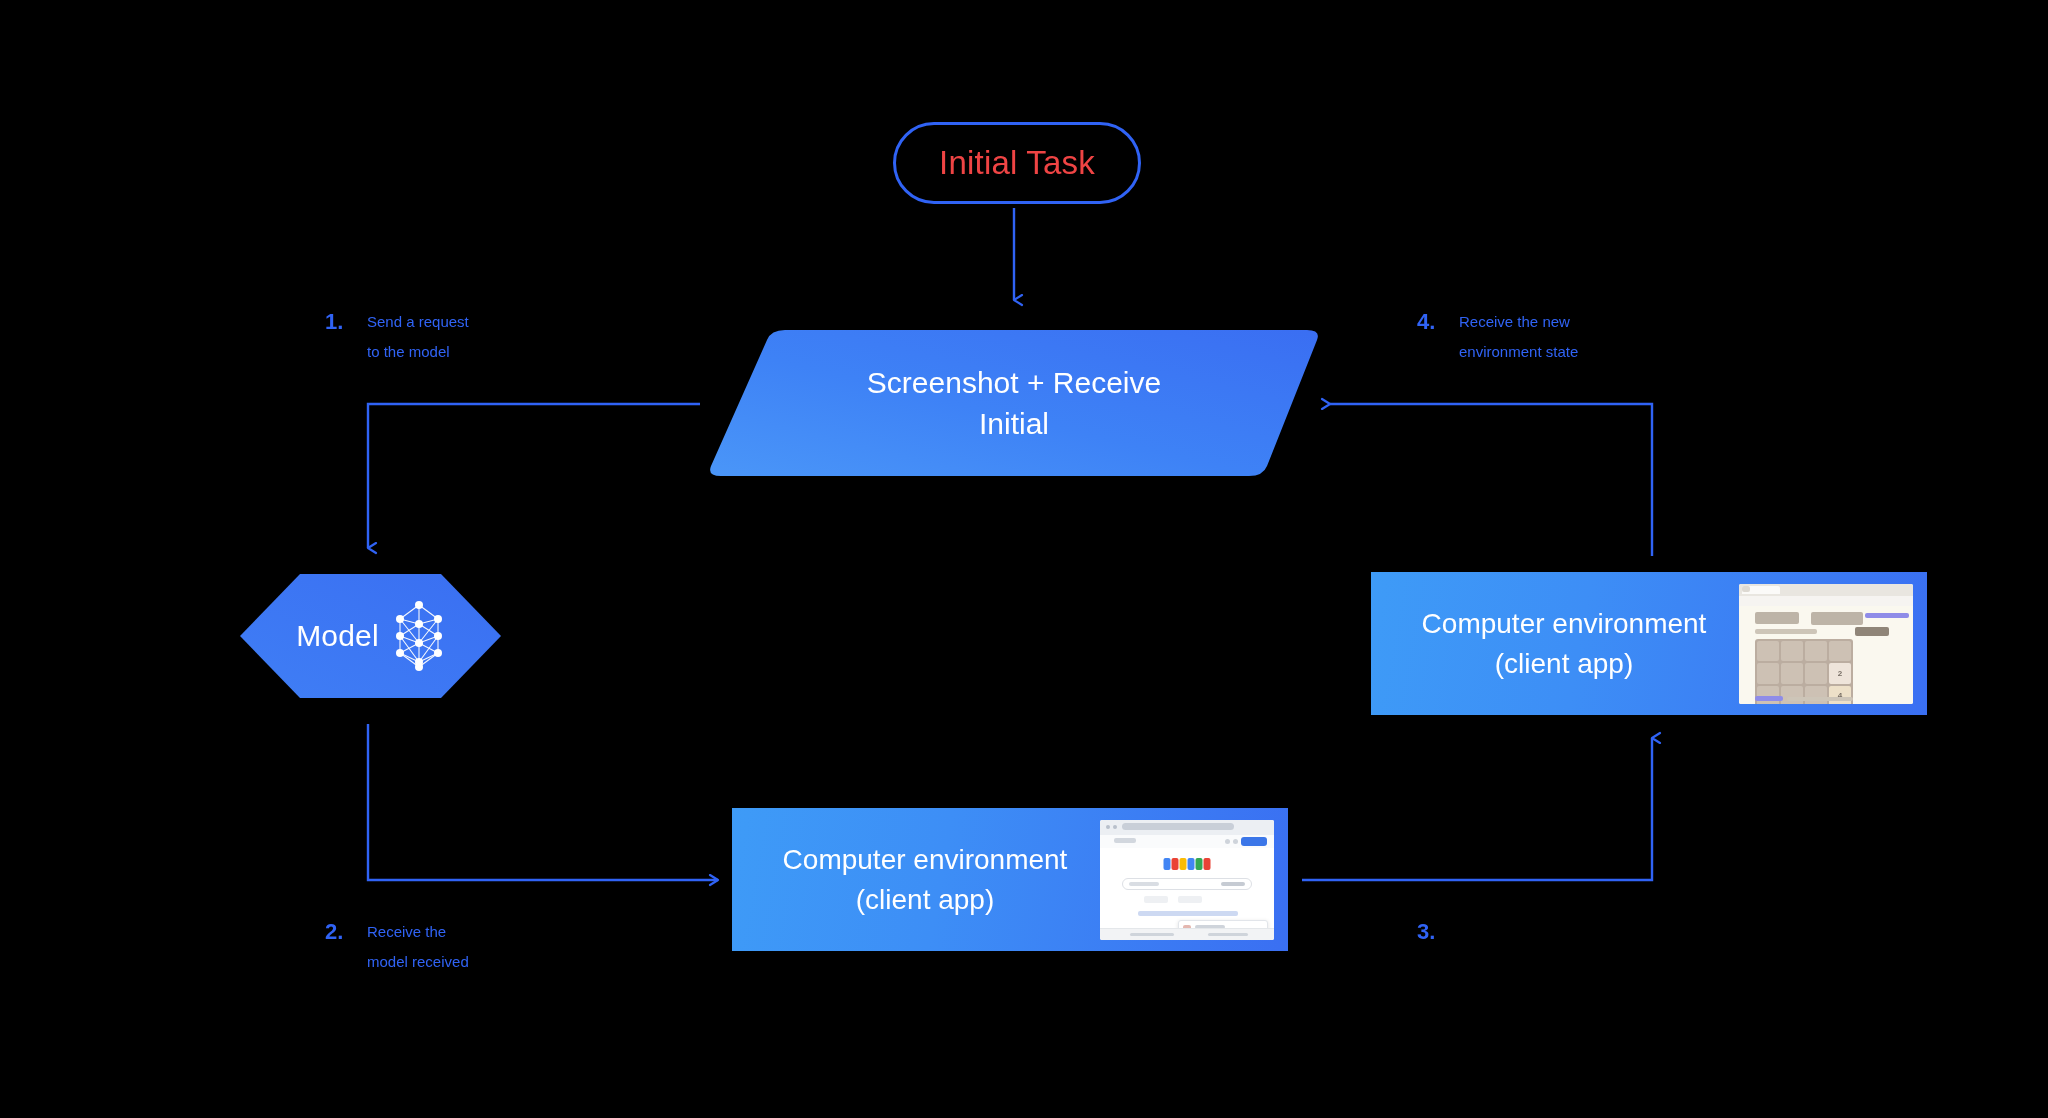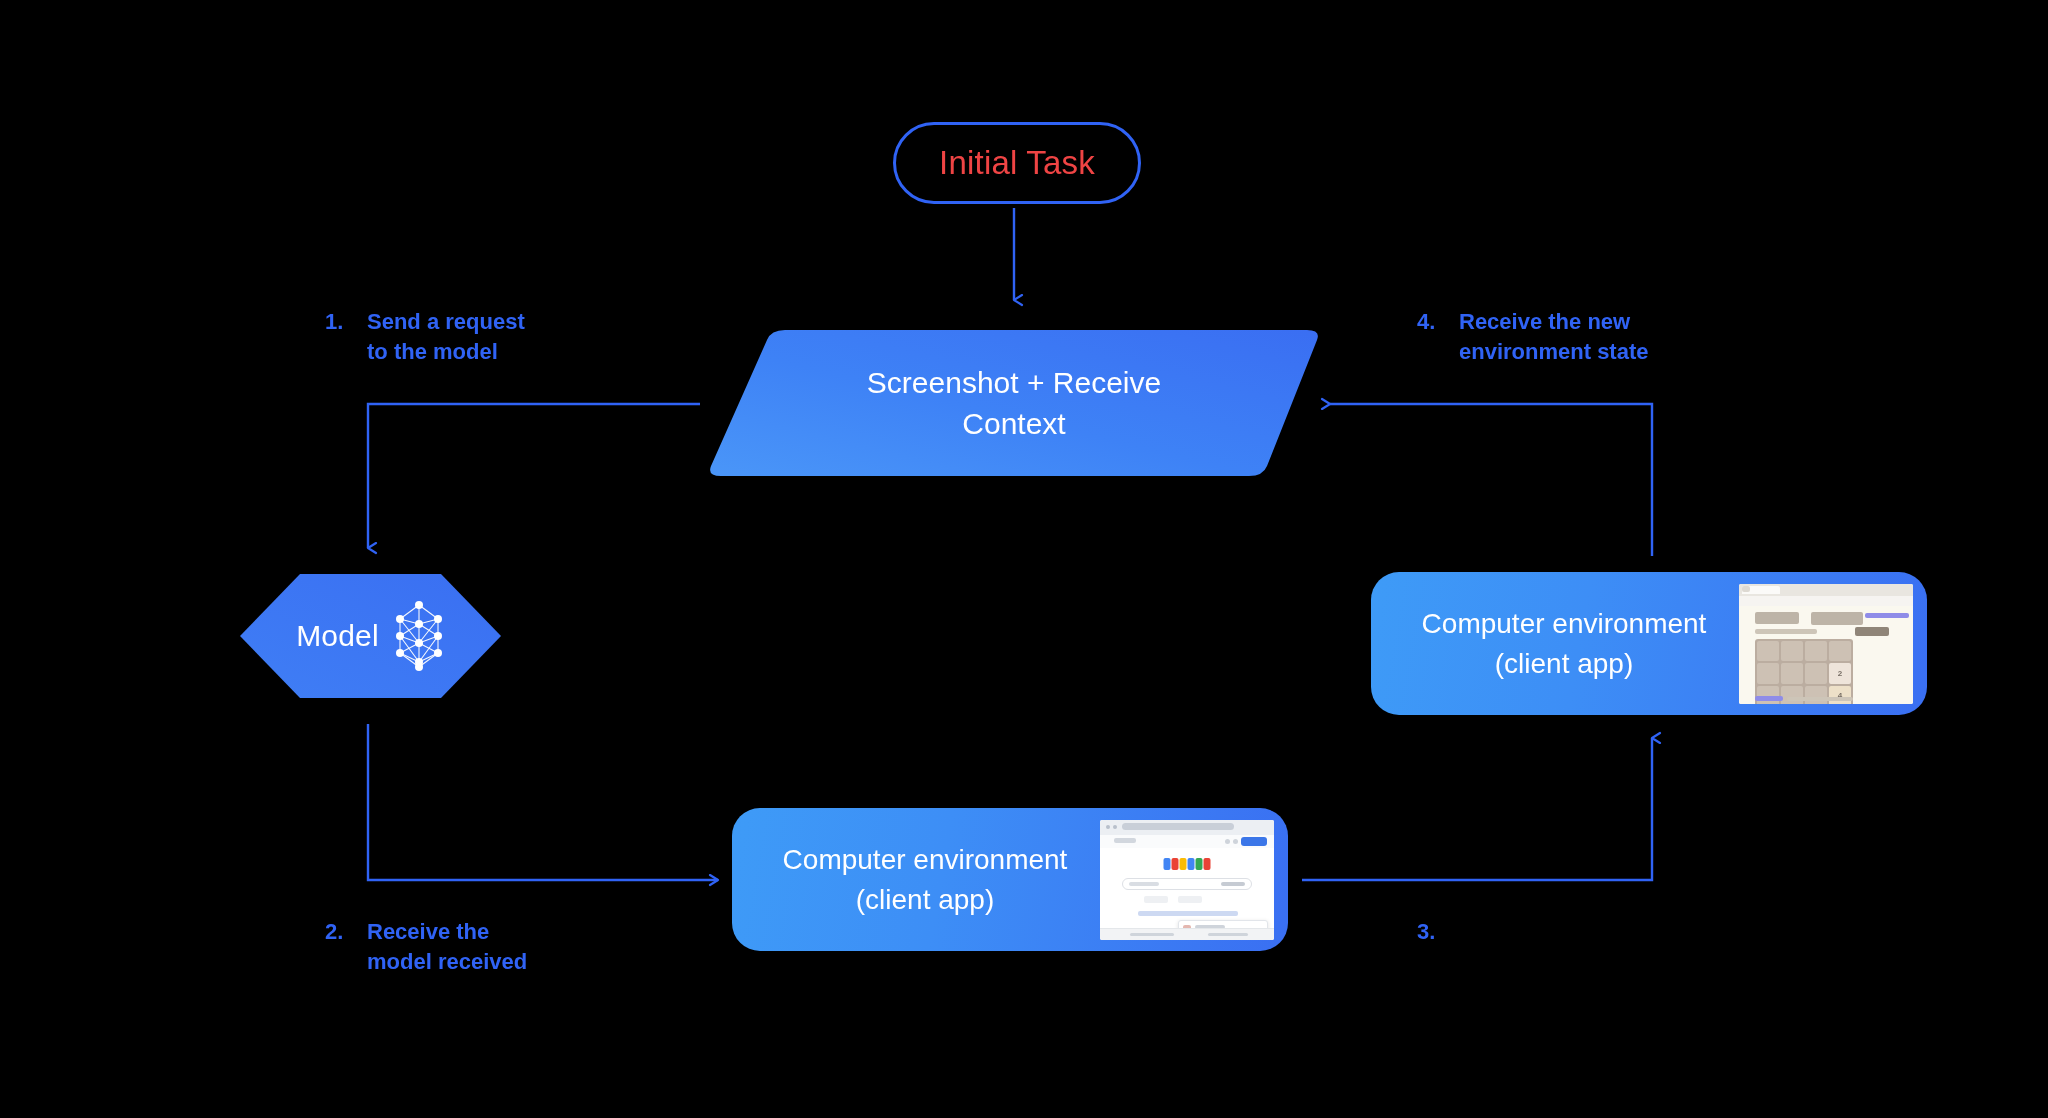--- a/index.html
+++ b/index.html
@@ -106,21 +106,21 @@
     font-size: 30px;
     letter-spacing: 0.2px;
   }
   .nn-icon {
     display: block;
   }
 
   
   .env-card {
     position: absolute;
-    border-radius: 28px;
+    border-radius: 0;
     overflow: hidden;
     display: flex;
     align-items: center;
   }
   .env-card.right {
     left: 1371px;
     top: 572px;
     width: 556px;
     height: 143px;
     background: linear-gradient(100deg, #3e9bf7 0%, #3d8ef6 38%, #3a6ff2 100%);
@@ -419,22 +419,22 @@
     gap: 8px;
     color: #3063f5;
   }
   .step-num {
     font-size: 22px;
     font-weight: bold;
     line-height: 30px;
     min-width: 34px;
   }
   .step-text {
-    font-size: 22px;
-    font-weight: bold;
+    font-size: 15px;
+    font-weight: normal;
     line-height: 30px;
     white-space: pre-line;
   }
   #step-1 { left: 325px; top: 307px; }
   #step-4 { left: 1417px; top: 307px; }
   #step-2 { left: 325px; top: 917px; }
   #step-3 { left: 1417px; top: 917px; }
 </style>
 </head>
 <body>
@@ -481,21 +481,21 @@
   <div class="pill">
     <span class="pill-label">Initial Task</span>
   </div>
 
   <div class="parallelogram-wrap">
     <svg class="parallelogram-skin" viewBox="0 0 614 146" preserveAspectRatio="none">
       <path d="M60 10 Q64 0 78 0 L600 0 Q614 0 610 10 L560 136 Q556 146 542 146 L14 146 Q0 146 4 136 Z" fill="url(#para-grad)"></path>
     </svg>
     <div class="parallelogram-text">
       <span>Screenshot + Receive</span>
-      <span>Context</span>
+      <span>Initial</span>
     </div>
   </div>
 
   <div class="hex-wrap">
     <svg class="hex-skin" viewBox="0 0 265 128" preserveAspectRatio="none">
       <path d="M62 2 L203 2 L263 64 L203 126 L62 126 L2 64 Z" fill="url(#hex-grad)"></path>
     </svg>
     <div class="hex-content">
       <span class="hex-label">Model</span>
       <svg class="nn-icon" width="52" height="76" viewBox="0 0 52 76">

